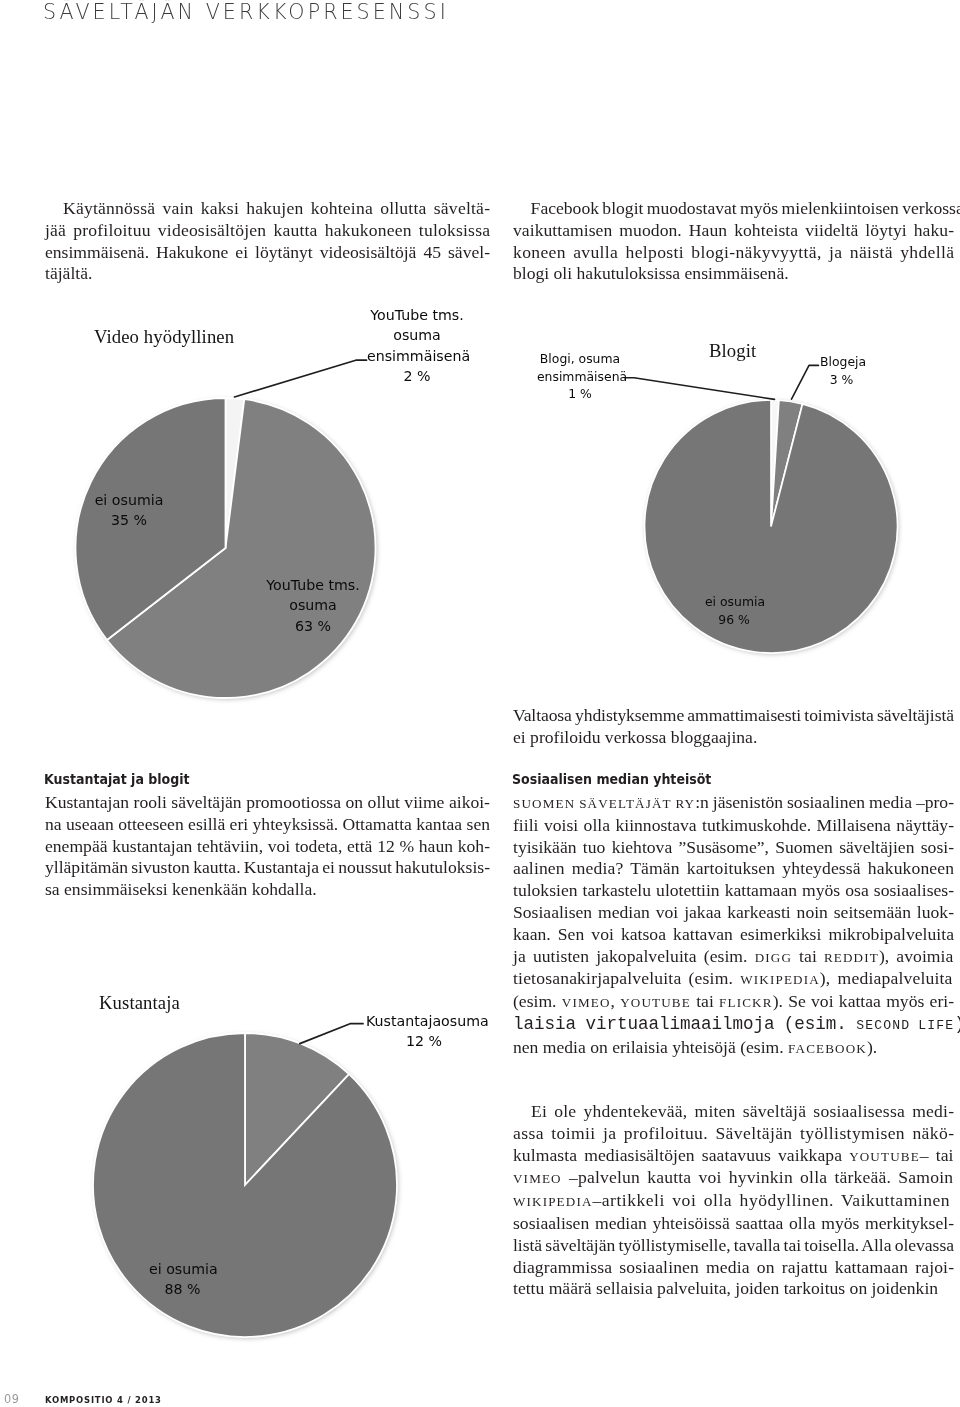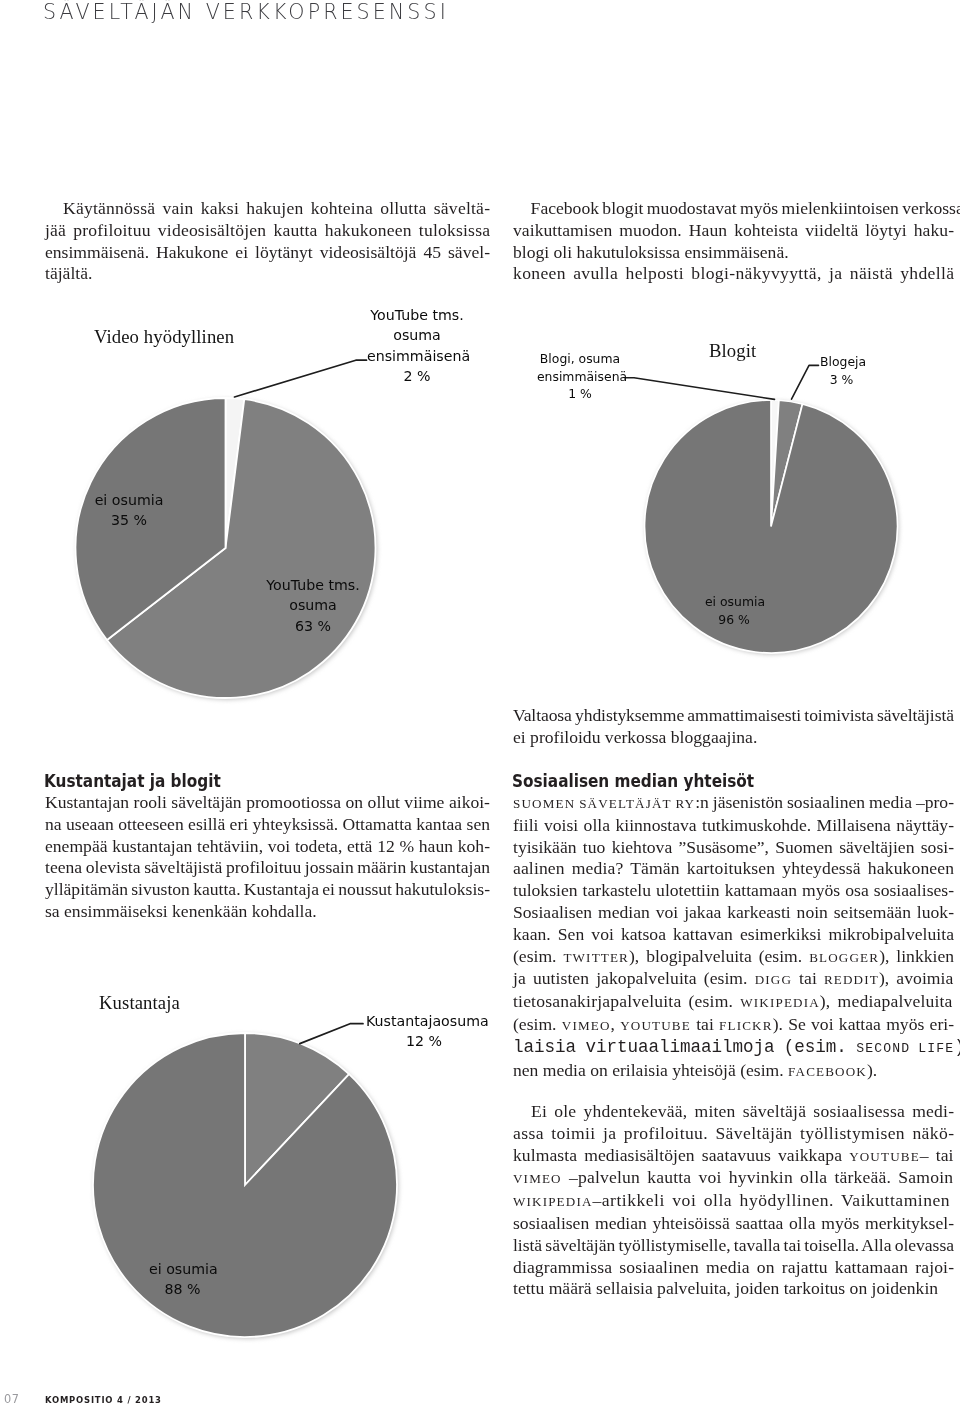--- a/index.html
+++ b/index.html
@@ -5,21 +5,21 @@
   html,body{margin:0;padding:0;}
   body{width:960px;height:1407px;background:#ffffff;position:relative;
        font-family:"Liberation Serif",serif;color:#231f20;overflow:hidden;}
   .page{position:absolute;left:0;top:0;width:960px;height:1407px;}
   .running-head{position:absolute;left:43px;top:0px;font-family:"DejaVu Sans",sans-serif;
      font-size:20.6px;letter-spacing:3.08px;color:#3c3c40;font-weight:200;}
   .col{position:absolute;font-size:17.6px;line-height:21.8px;text-align:justify;}
   .ln{display:block;white-space:nowrap;}
   .ln.last{text-align-last:left;}
   h3.sub{position:absolute;}
-  h3.sub{font-family:"DejaVu Sans Condensed","DejaVu Sans",sans-serif;font-weight:bold;font-size:17px;margin:0;color:#231f20;letter-spacing:-0.01px;}
+  h3.sub{font-family:"DejaVu Sans Condensed","DejaVu Sans",sans-serif;font-weight:bold;font-size:14px;margin:0;color:#231f20;letter-spacing:-0.01px;}
   .sc{font-variant:normal;text-transform:uppercase;font-size:0.745em;letter-spacing:1.15px;}
   .footer-num{position:absolute;left:4px;top:1391px;font-family:"DejaVu Sans Condensed","DejaVu Sans",sans-serif;
      font-size:12.6px;color:#9a9a9e;letter-spacing:0.6px;}
   .footer-txt{position:absolute;left:45px;top:1394px;font-family:"DejaVu Sans Condensed","DejaVu Sans",sans-serif;
      font-weight:bold;font-size:9.4px;letter-spacing:0.8px;color:#231f20;}
   svg{display:block;}
   .chart-label{position:absolute;font-family:"DejaVu Sans",sans-serif;font-size:14.2px;
      line-height:20.3px;color:#0b0b0b;text-align:center;white-space:nowrap;}
   .cl{display:block;}
   .chart-title{position:absolute;font-family:"Liberation Serif",serif;font-size:18.7px;color:#141414;white-space:nowrap;letter-spacing:0.1px;}
@@ -34,49 +34,47 @@
   <div class="col" id="colL1" style="left:45px;top:198px;width:445px;">
       <span class="ln" style="word-spacing: 2.6px; letter-spacing: 0.2129px;">  Käytännössä vain kaksi hakujen kohteina ollutta säveltä-</span>
       <span class="ln" style="word-spacing: 2.6px; letter-spacing: 0.1915px;">jää profiloituu videosisältöjen kautta hakukoneen tuloksissa</span>
       <span class="ln" style="word-spacing: 2.586px; letter-spacing: 0px;">ensimmäisenä. Hakukone ei löytänyt videosisältöjä 45 sävel-</span>
       <span class="ln last">täjältä.</span>
     </div>
 
   <div class="col" id="colR1" style="left:513px;top:198px;width:441px;">
       <span class="ln" style="word-spacing: -1.028px; letter-spacing: 0px;">  Facebook blogit muodostavat myös mielenkiintoisen verkossa</span>
       <span class="ln" style="word-spacing: 2.6px; letter-spacing: 0.0479px;">vaikuttamisen muodon. Haun kohteista viideltä löytyi haku-</span>
+      <span class="ln" style="word-spacing: 2.6px; letter-spacing: 0.3401px;">koneen avulla helposti blogi-näkyvyyttä, ja näistä yhdellä</span>
       <span class="ln last">blogi oli hakutuloksissa ensimmäisenä.</span>
-      <span class="ln" style="word-spacing: 2.6px; letter-spacing: 0.3401px;">koneen avulla helposti blogi-näkyvyyttä, ja näistä yhdellä</span>
     </div>
 
   <h3 class="sub" style="left:44px;top:771px;">Kustantajat ja blogit</h3>
   <div class="col" id="colL2" style="left:45px;top:792px;width:445px;">
       <span class="ln" style="word-spacing: 0.118px; letter-spacing: 0px;">Kustantajan rooli säveltäjän promootiossa on ollut viime aikoi-</span>
       <span class="ln" style="word-spacing: -0.008px; letter-spacing: 0px;">na useaan otteeseen esillä eri yhteyksissä. Ottamatta kantaa sen</span>
       <span class="ln" style="word-spacing: 0.316px; letter-spacing: 0px;">enempää kustantajan tehtäviin, voi todeta, että 12 % haun koh-</span>
-      <span class="ln" style="word-spacing: -0.75px; letter-spacing: 0px;">teena olevista säveltäjistä profiloituu jossain määrin kustantajan</span>
       <span class="ln" style="word-spacing: -1.1px; letter-spacing: -0.0063px;">ylläpitämän sivuston kautta. Kustantaja ei noussut hakutuloksis-</span>
       <span class="ln last">sa ensimmäiseksi kenenkään kohdalla.</span>
     </div>
 
   <div class="col" id="colR2" style="left:513px;top:705px;width:441px;">
       <span class="ln" style="word-spacing: -1.1px; letter-spacing: -0.1px;">Valtaosa yhdistyksemme ammattimaisesti toimivista säveltäjistä</span>
       <span class="ln last">ei profiloidu verkossa bloggaajina.</span>
     </div>
 
   <h3 class="sub" style="left:512px;top:771px;">Sosiaalisen median yhteisöt</h3>
   <div class="col" id="colR3" style="left:513px;top:792px;width:441px;">
       <span class="ln" style="word-spacing: -0.531px; letter-spacing: 0px;"><span class="sc">Suomen Säveltäjät ry</span>:n jäsenistön sosiaalinen media –pro-</span>
       <span class="ln" style="word-spacing: 1.099px; letter-spacing: 0px;">fiili voisi olla kiinnostava tutkimuskohde. Millaisena näyttäy-</span>
       <span class="ln" style="word-spacing: 1.914px; letter-spacing: 0px;">tyisikään tuo kiehtova ”Susäsome”, Suomen säveltäjien sosi-</span>
       <span class="ln" style="word-spacing: 2.6px; letter-spacing: 0.1241px;">aalinen media? Tämän kartoituksen yhteydessä hakukoneen</span>
       <span class="ln" style="word-spacing: 0.695px; letter-spacing: 0px;">tuloksien tarkastelu ulotettiin kattamaan myös osa sosiaalises-</span>
       <span class="ln" style="word-spacing: 1.509px; letter-spacing: 0px;">Sosiaalisen median voi jakaa karkeasti noin seitsemään luok-</span>
       <span class="ln" style="word-spacing: 2.6px; letter-spacing: 0.0309px;">kaan. Sen voi katsoa kattavan esimerkiksi mikrobipalveluita</span>
-      <span class="ln" style="word-spacing: 2.55px; letter-spacing: 0px;">(esim. <span class="sc">Twitter</span>), blogipalveluita (esim. <span class="sc">Blogger</span>), linkkien</span>
       <span class="ln" style="word-spacing: 2.6px; letter-spacing: 0.0615px;">ja uutisten jakopalveluita (esim. <span class="sc">Digg</span> tai <span class="sc">Reddit</span>), avoimia</span>
       <span class="ln" style="word-spacing: 2.6px; letter-spacing: 0.1761px;">tietosanakirjapalveluita (esim. <span class="sc">Wikipedia</span>), mediapalveluita</span>
       <span class="ln" style="word-spacing: 0.901px; letter-spacing: 0px;">(esim. <span class="sc">Vimeo</span>, <span class="sc">YouTube</span> tai <span class="sc">Flickr</span>). Se voi kattaa myös eri-</span>
       <span class="ln" style="word-spacing: -1.1px; letter-spacing: -0.0582px; font-family: Liberation Mono, monospace;">laisia virtuaalimaailmoja (esim. <span class="sc">Second Life</span>). Lisäksi sosiaali-</span>
       <span class="ln last">nen media on erilaisia yhteisöjä (esim. <span class="sc">Facebook</span>).</span>
     </div>
   <div class="col" id="colR4" style="left:513px;top:1101px;width:441px;">
       <span class="ln" style="word-spacing: 2.6px; letter-spacing: 0.2033px;">  Ei ole yhdentekevää, miten säveltäjä sosiaalisessa medi-</span>
       <span class="ln" style="word-spacing: 2.6px; letter-spacing: 0.3838px;">assa toimii ja profiloituu. Säveltäjän työllistymisen näkö-</span>
       <span class="ln" style="word-spacing: 2.6px; letter-spacing: 0.0739px;">kulmasta mediasisältöjen saatavuus vaikkapa <span class="sc">YouTube</span>– tai</span>
@@ -165,15 +163,15 @@
   </svg>
   <div class="chart-label" style="left:366px;top:1011px;width:116px;text-align:center;">
       <span class="cl">Kustantajaosuma</span>
       <span class="cl">12 %</span>
     </div>
   <div class="chart-label" style="left:149px;top:1259px;width:67px;">
       <span class="cl">ei osumia</span>
       <span class="cl">88 %</span>
     </div>
 
-  <div class="footer-num">07</div>
+  <div class="footer-num">09</div>
   <div class="footer-txt">KOMPOSITIO 4 / 2013</div>
 </div>
 
 </body></html>

